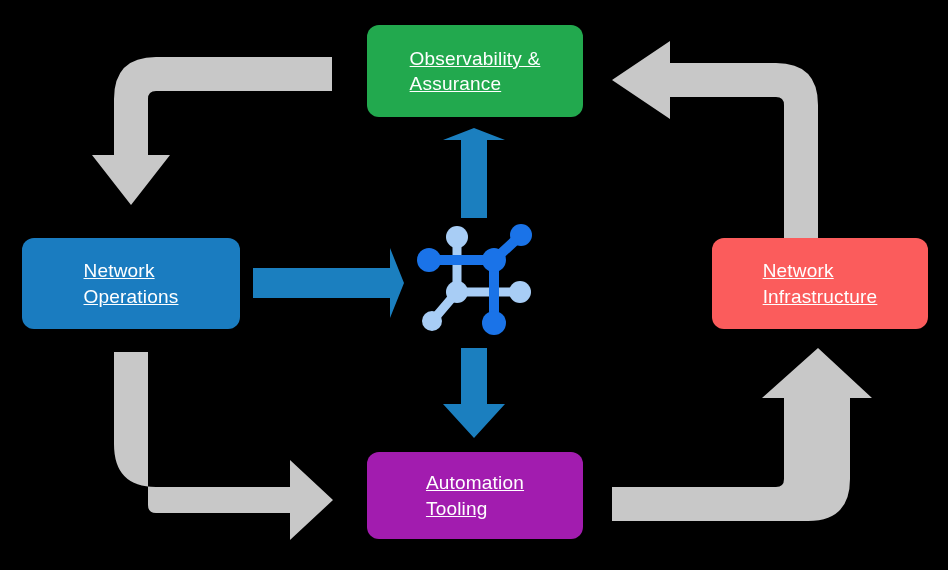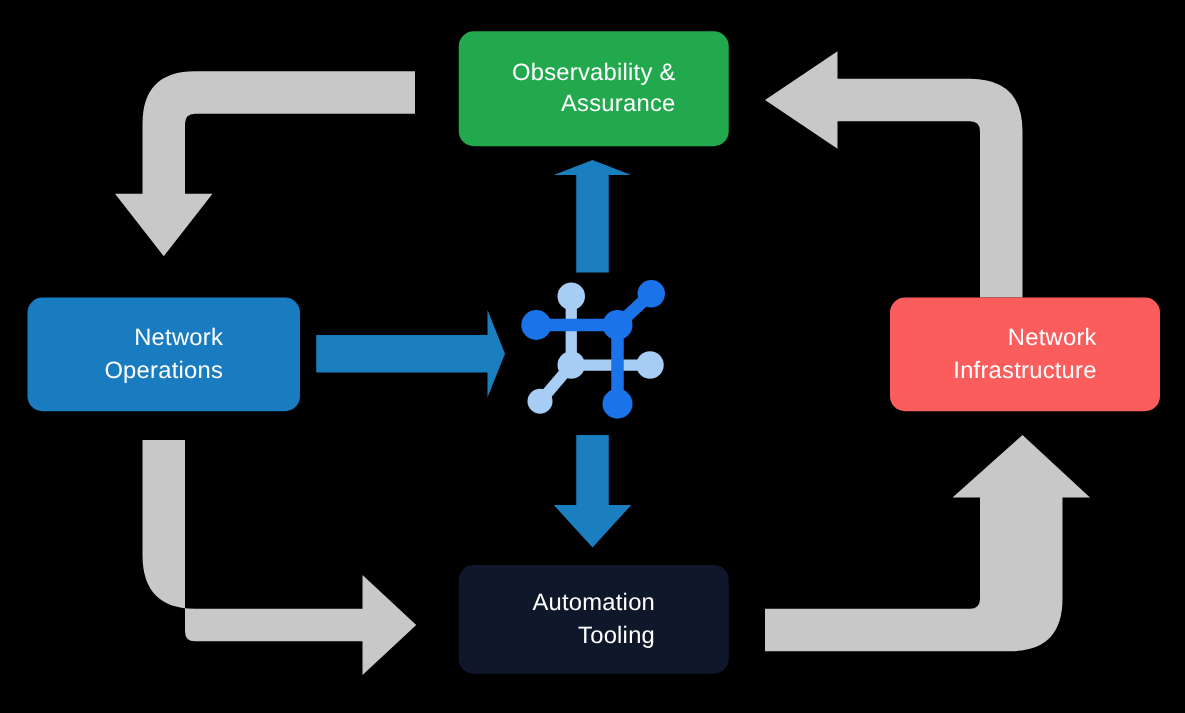--- a/index.html
+++ b/index.html
@@ -17,29 +17,30 @@
     height: 570px;
     background: #000000;
     overflow: hidden;
   }
   .node-box {
     position: absolute;
     border-radius: 12px;
     display: flex;
     align-items: center;
     justify-content: center;
-    text-align: right;
+    text-align: left;
     color: #ffffff;
     font-size: 19px;
     line-height: 1.32;
     font-weight: 400;
     letter-spacing: 0.2px;
     box-sizing: border-box;
     padding: 18px 10px;
     white-space: pre-line;
+    text-decoration: underline;
   }
   #box-observability {
     left: 367px;  top: 25px;  width: 216px; height: 92px;
   }
   #box-network-operations {
     left: 22px;   top: 238px; width: 218px; height: 91px;
   }
   #box-network-infrastructure {
     left: 712px;  top: 238px; width: 216px; height: 91px;
   }
@@ -122,21 +123,21 @@
 
   <div class="node-box" id="box-observability" style="background:#22A94E;">Observability &amp;
 Assurance</div>
 
   <div class="node-box" id="box-network-operations" style="background:#1A7CC0;">Network
 Operations</div>
 
   <div class="node-box" id="box-network-infrastructure" style="background:#FB5C5C;">Network
 Infrastructure</div>
 
-  <div class="node-box" id="box-automation" style="background:#0f172a;">Automation
+  <div class="node-box" id="box-automation" style="background:#a21caf;">Automation
 Tooling</div>
 
   <svg class="svg-layer" viewBox="0 0 948 570" xmlns="http://www.w3.org/2000/svg">
 
     <path fill="#1B7FBF" d="M 253 268
              L 390 268
              L 390 248
              L 404 283
              L 390 318
              L 390 298

